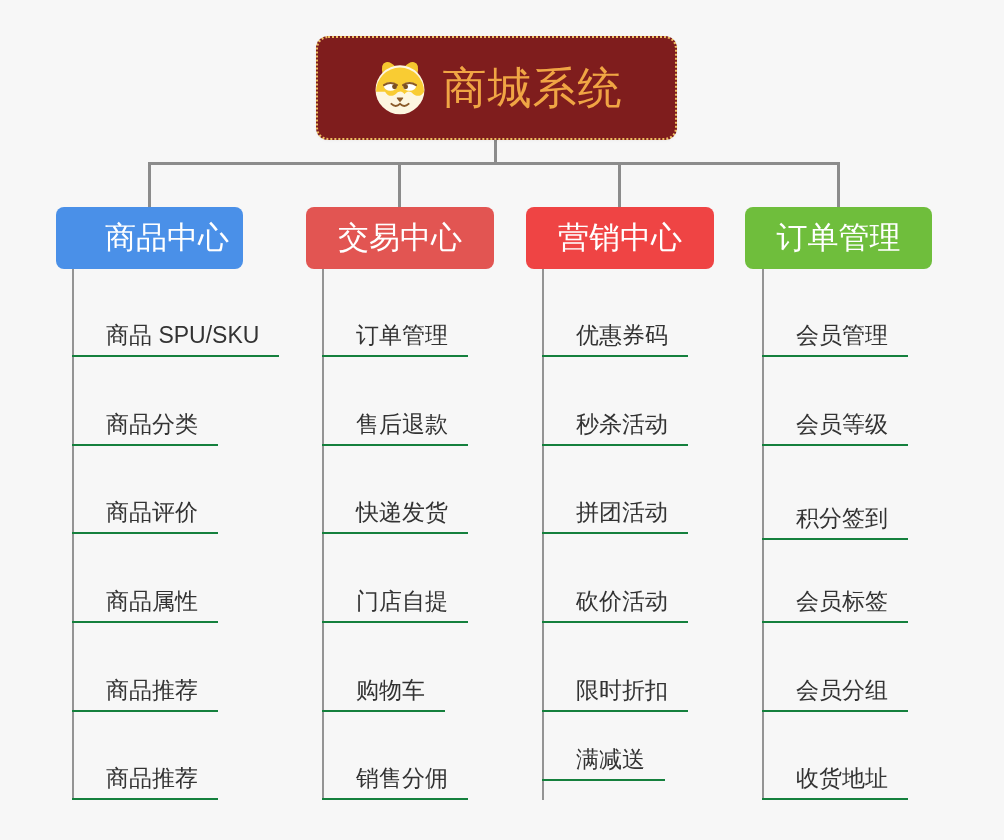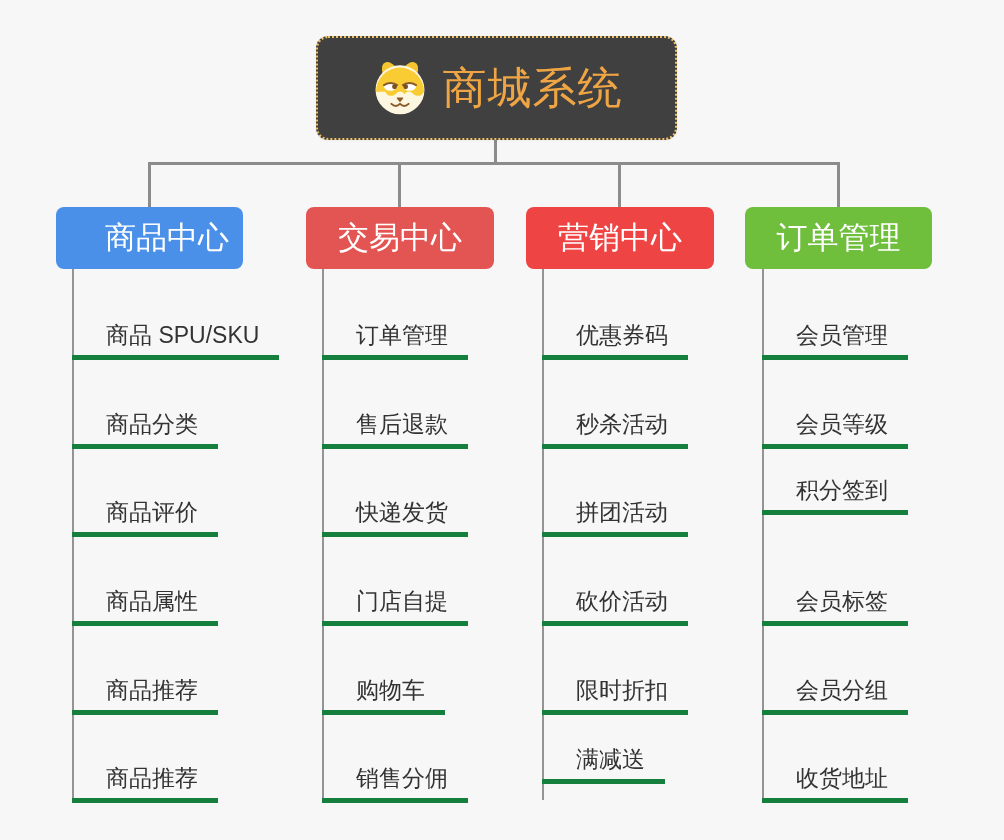--- a/index.html
+++ b/index.html
@@ -10,35 +10,35 @@
   }
   
   .conn { position:absolute; background:#8c8c8c; }
   .conn.v { width:3px; }
   .conn.h { height:3px; }
   
   .vline { position:absolute; top:269px; height:531px; width:2px; background:#949494; }
   
   .root {
     position:absolute; left:316px; top:36px; width:361px; height:104px;
-    background:#404040; border:2px dotted #eec063; border-radius:12px;
+    background:#7f1d1d; border:2px dotted #eec063; border-radius:12px;
     box-sizing:border-box; display:flex; align-items:center; justify-content:center; gap:14px;
     box-shadow:0 1px 3px rgba(0,0,0,0.04);
   }
   .root-title { font-size:44px; letter-spacing:1px; color:#f0a544; }
   
   .branch-box {
     position:absolute; top:207px; height:62px; border-radius:8px;
     color:#ffffff; font-size:31px; display:flex; align-items:center; justify-content:center;
     box-sizing:border-box;
   }
   
   .leaf {
     position:absolute; font-size:23px; color:#333333; line-height:28px;
-    padding:0 20px 6px 34px; border-bottom:5px solid #15803d;
+    padding:0 20px 6px 34px; border-bottom:2px solid #15803d;
     white-space:nowrap; width:max-content;
   }
 </style>
 </head>
 <body>
 
 <div id="canvas">
 
   <div class="conn v" style="left:494px;top:140px;height:25px"></div>
   <div class="conn h" style="left:148px;top:162px;width:692px"></div>
@@ -96,19 +96,19 @@
     <div class="leaf" style="left:542px;top:587px">砍价活动</div>
     <div class="leaf" style="left:542px;top:676px">限时折扣</div>
     <div class="leaf" style="left:542px;top:745px">满减送</div>
   </div>
 
   <div>
     <div class="branch-box" style="left: 745px; width: 187px; background-color: rgb(111, 190, 60);">订单管理</div>
     <div class="vline" style="left:762px"></div>
     <div class="leaf" style="left:762px;top:321px">会员管理</div>
     <div class="leaf" style="left:762px;top:410px">会员等级</div>
-    <div class="leaf" style="left:762px;top:476px">积分签到</div>
+    <div class="leaf" style="left:762px;top:504px">积分签到</div>
     <div class="leaf" style="left:762px;top:587px">会员标签</div>
     <div class="leaf" style="left:762px;top:676px">会员分组</div>
     <div class="leaf" style="left:762px;top:764px">收货地址</div>
   </div>
 
 </div>
 
 </body></html>

